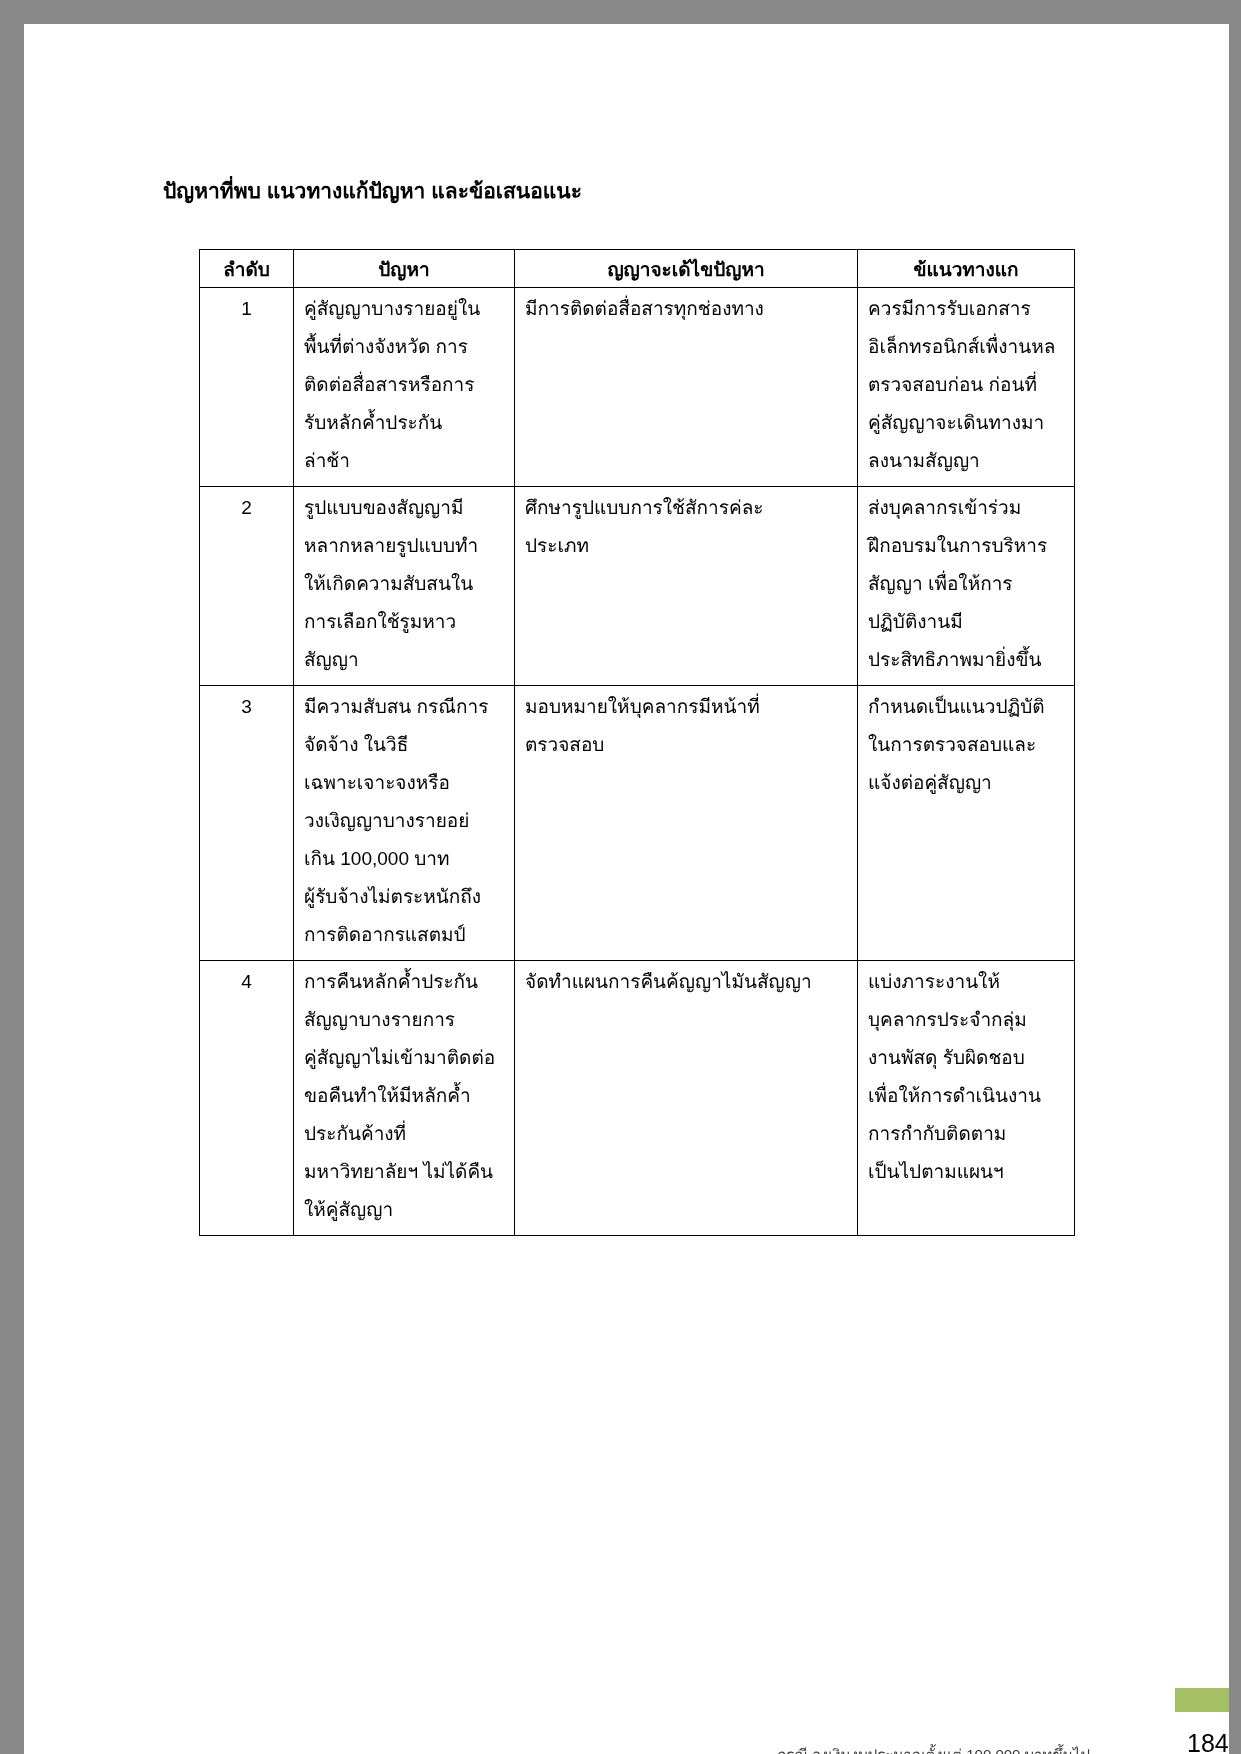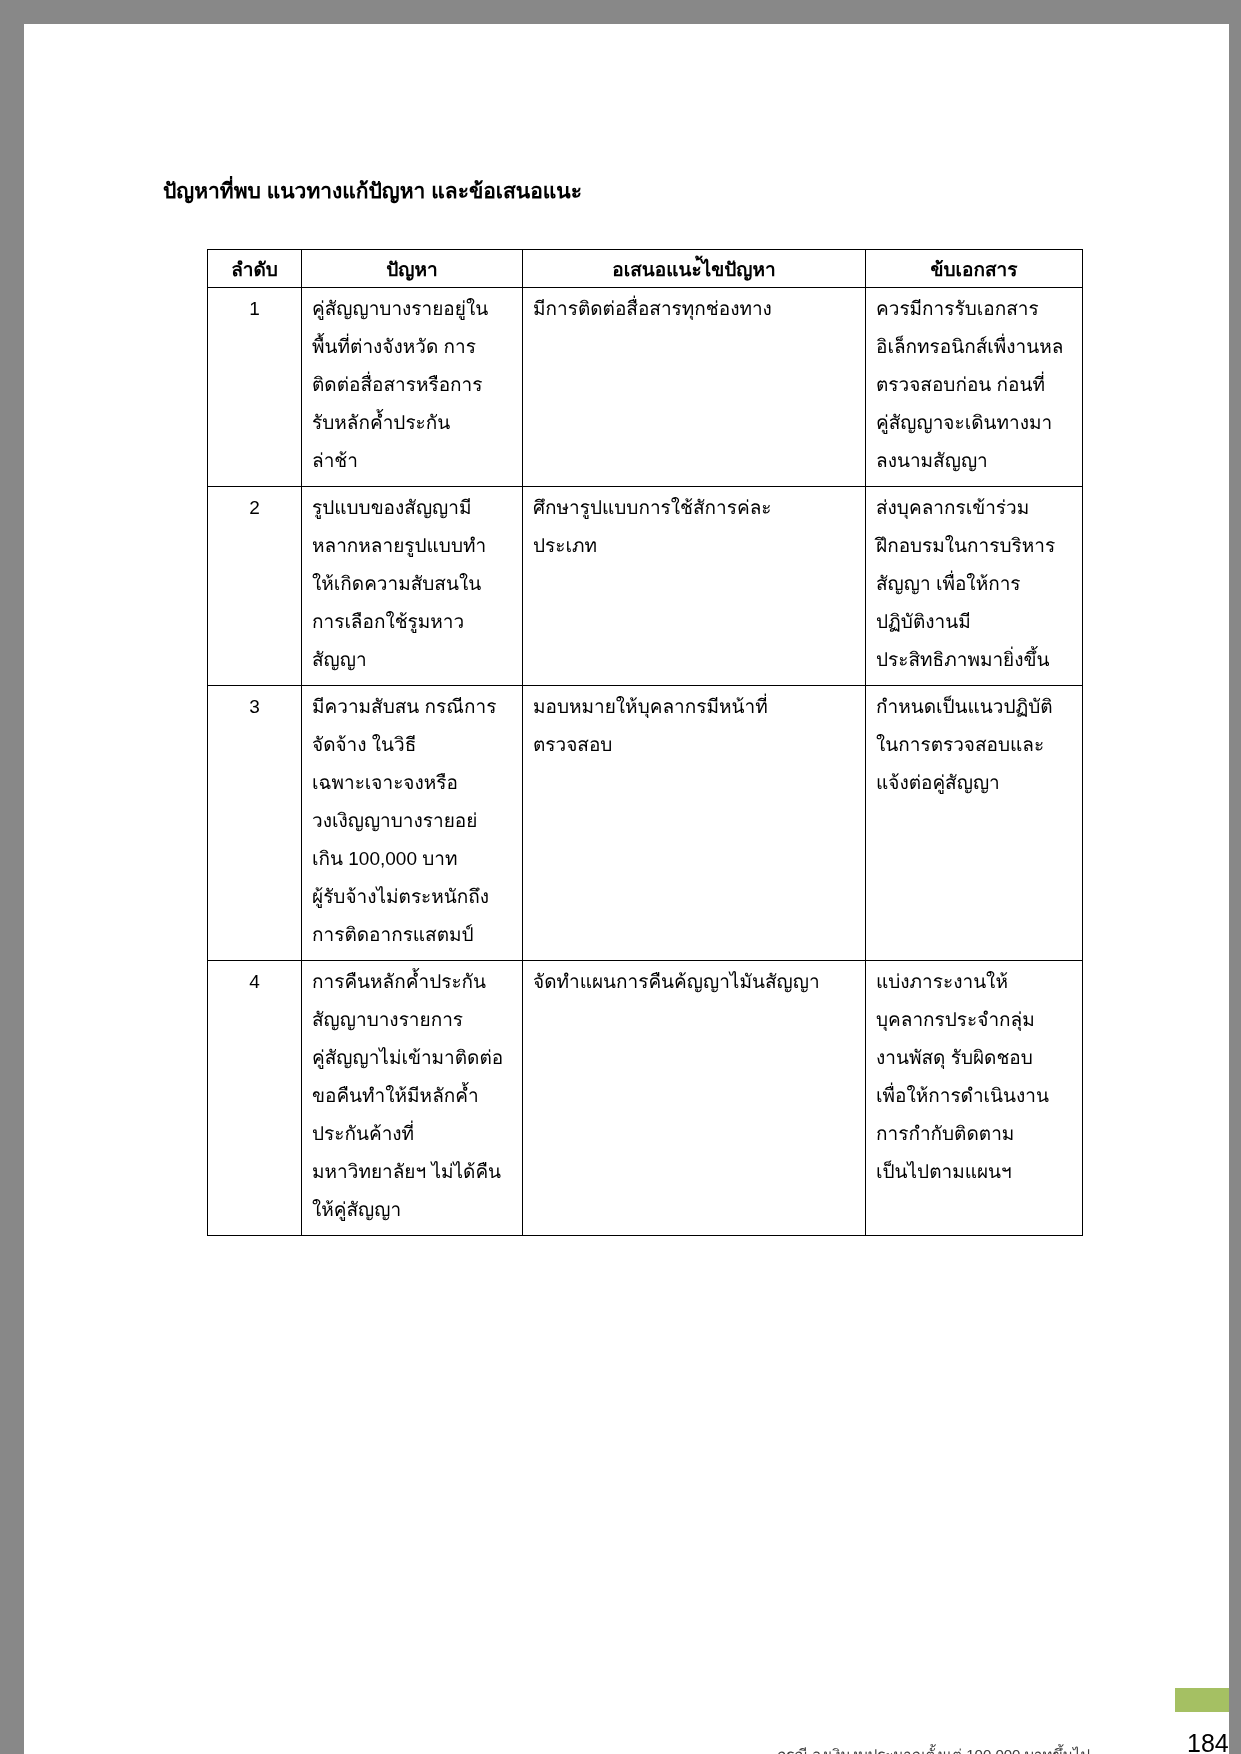--- a/index.html
+++ b/index.html
@@ -22,21 +22,20 @@
     font-weight: bold;
     white-space: nowrap;
   }
   table.problems {
     position: absolute;
     left: 175px;
     top: 225px;
     width: 875px;
     border-collapse: collapse;
     table-layout: fixed;
-    margin-left: 8px;
   }
   table.problems th, table.problems td {
     border: 1px solid #000;
   }
   table.problems th {
     font-size: 19px;
     font-weight: bold;
     text-align: center;
     vertical-align: middle;
     height: 38px;
@@ -95,22 +94,22 @@
     <colgroup>
       <col style="width:94px">
       <col style="width:221px">
       <col style="width:343px">
       <col style="width:217px">
     </colgroup>
     <thead>
       <tr>
         <th>ลำดับ</th>
         <th>ปัญหา</th>
-        <th>อเสนอแนะ้ไขปัญหา</th>
-        <th>ข้บเอกสาร</th>
+        <th>ญญาจะเด้ไขปัญหา</th>
+        <th>ข้แนวทางแก</th>
       </tr>
     </thead>
     <tbody>
       <tr>
         <td class="cell-no">1</td>
         <td>คู่สัญญาบางรายอยู่ใน
 พื้นที่ต่างจังหวัด การ
 ติดต่อสื่อสารหรือการ
 รับหลักค้ำประกัน
 ล่าช้า</td>

